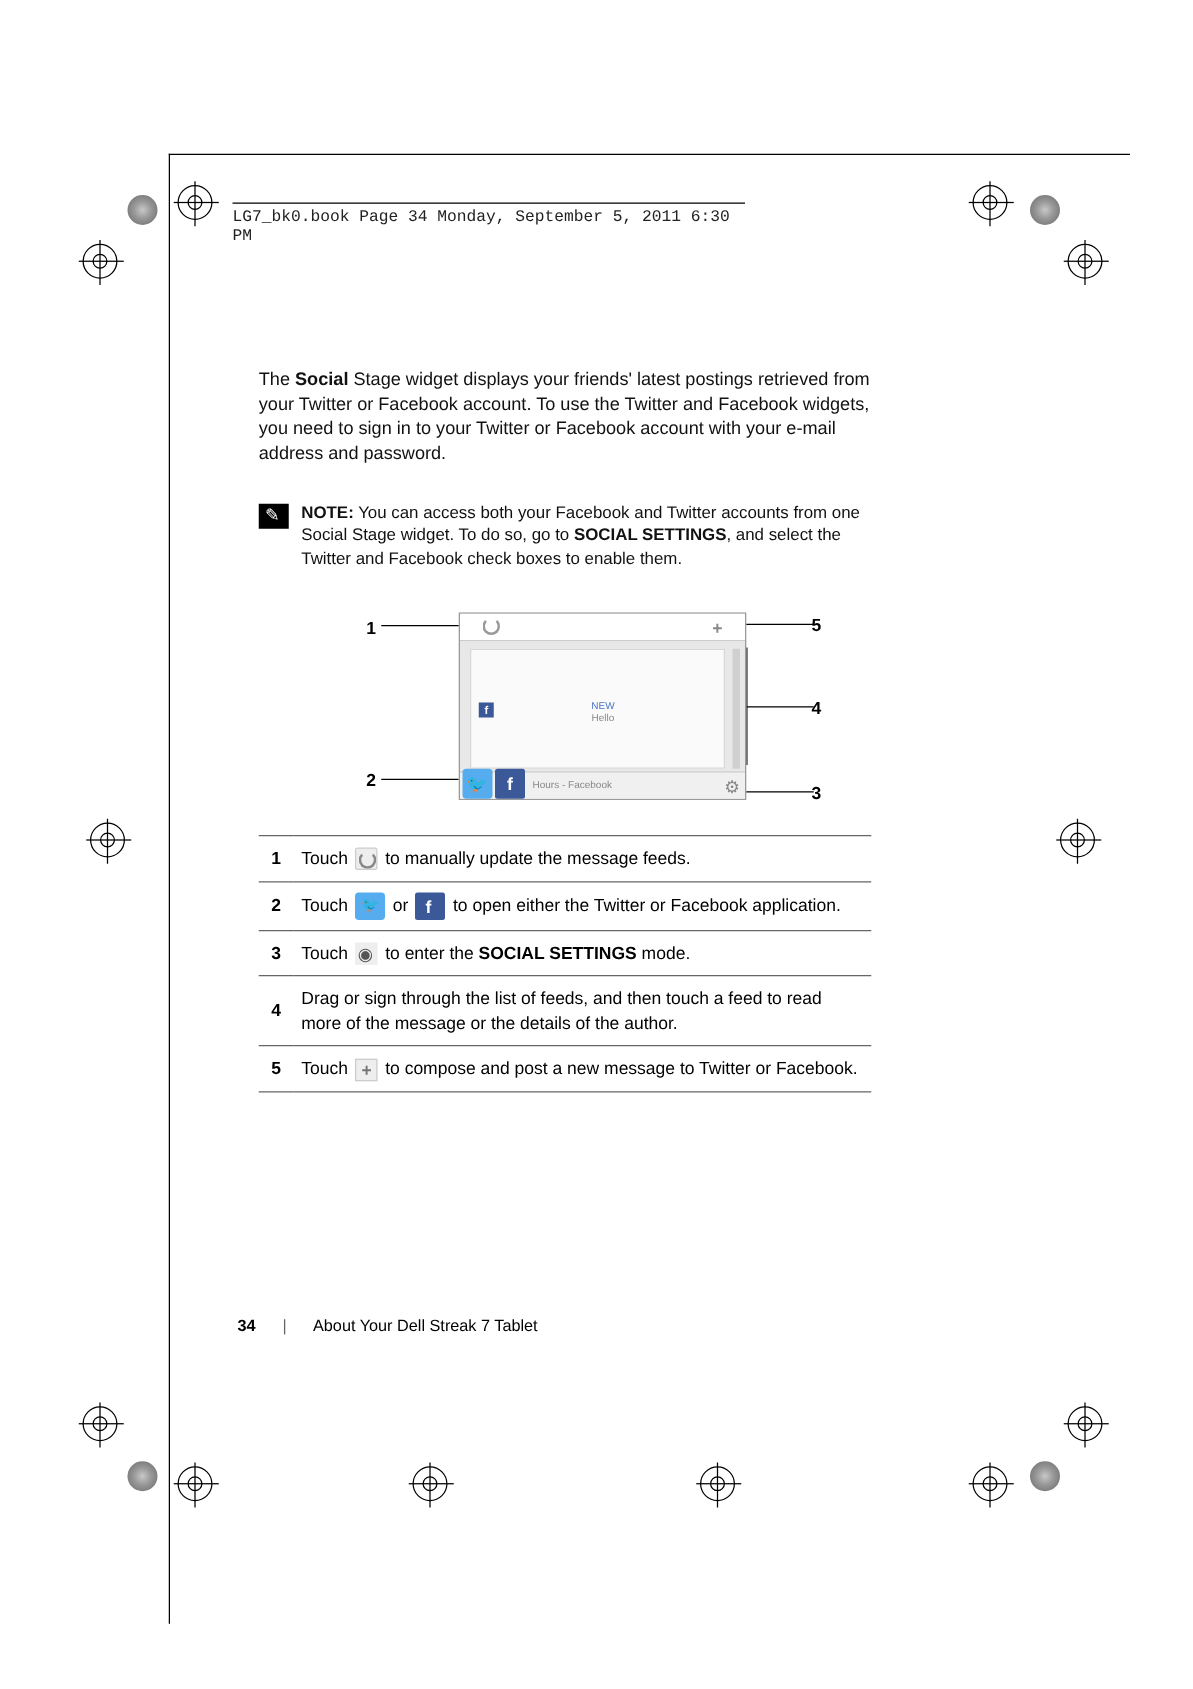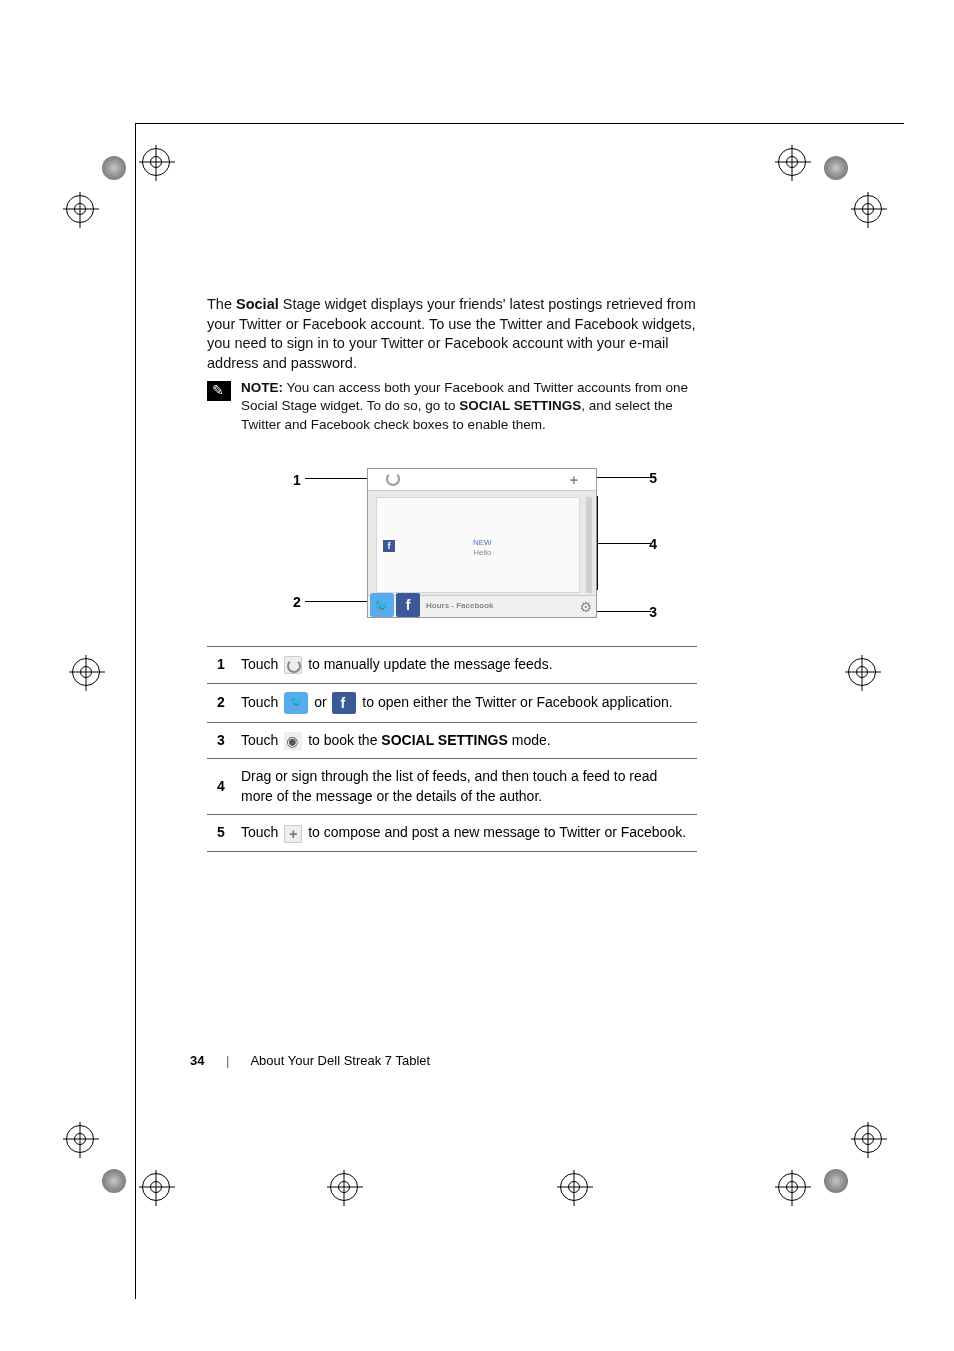--- a/index.html
+++ b/index.html
@@ -81,21 +81,21 @@
   h2 {
     font-size: 20px;
     font-weight: 700;
     margin-bottom: 14px;
     color: #000;
   }
   p.intro {
     font-size: 14.5px;
     line-height: 1.35;
     color: #111;
-    margin-bottom: 6px;
+    margin-bottom: 28px;
   }
 
   .note-block {
     display: flex;
     gap: 10px;
     margin-bottom: 34px;
     align-items: flex-start;
   }
   .note-icon {
     width: 24px; height: 20px;
@@ -227,21 +227,20 @@
     font-size: 14px;
     font-weight: bold;
     text-align: center;
     line-height: 24px;
   }
   .widget-bottom .label {
     position: absolute;
     left: 58px; top: 5px;
     font-size: 8px;
     color: #888;
-    font-weight: bold;
   }
   .widget-gear {
     position: absolute;
     right: 4px; bottom: 2px;
     color: #888;
     font-size: 14px;
   }
 
   
   table.steps {
@@ -385,20 +384,21 @@
   <div class="reg-mark" style="bottom:150px; left:560px;">
       <div class="inner"></div>
     </div>
   <div class="reg-mark" style="bottom:150px; right:148px;">
       <div class="inner"></div>
     </div>
 
   <div class="frame-top"></div>
   <div class="frame-left"></div>
 
+  <div class="header-line">LG7_bk0.book  Page 34  Monday, September 5, 2011  6:30 PM</div>
 
   <div class="content">
 
     <p class="intro">
       <span>The </span><b>Social</b><span> Stage widget displays your friends' latest postings retrieved from your Twitter or Facebook account. To use the Twitter and Facebook widgets, you need to sign in to your Twitter or Facebook account with your e-mail address and password.</span>
     </p>
 
     <div class="note-block">
       <div class="note-icon"></div>
       <div class="note-text">
@@ -455,21 +455,21 @@
       </tr>
       <tr>
         <td class="num">2</td>
         <td>
           <span>Touch </span><span class="inline-icon twitter"></span><span> or </span><span class="inline-icon facebook"></span><span> to open either the Twitter or Facebook application.</span>
         </td>
       </tr>
       <tr>
         <td class="num">3</td>
         <td>
-          <span>Touch </span><span class="inline-icon gear"></span><span> to book the </span><b>SOCIAL SETTINGS</b><span> mode.</span>
+          <span>Touch </span><span class="inline-icon gear"></span><span> to enter the </span><b>SOCIAL SETTINGS</b><span> mode.</span>
         </td>
       </tr>
       <tr>
         <td class="num">4</td>
         <td>Drag or sign through the list of feeds, and then touch a feed to read more of the message or the details of the author.</td>
       </tr>
       <tr>
         <td class="num">5</td>
         <td>
           <span>Touch </span><span class="inline-icon plus"></span><span> to compose and post a new message to Twitter or Facebook.</span>

